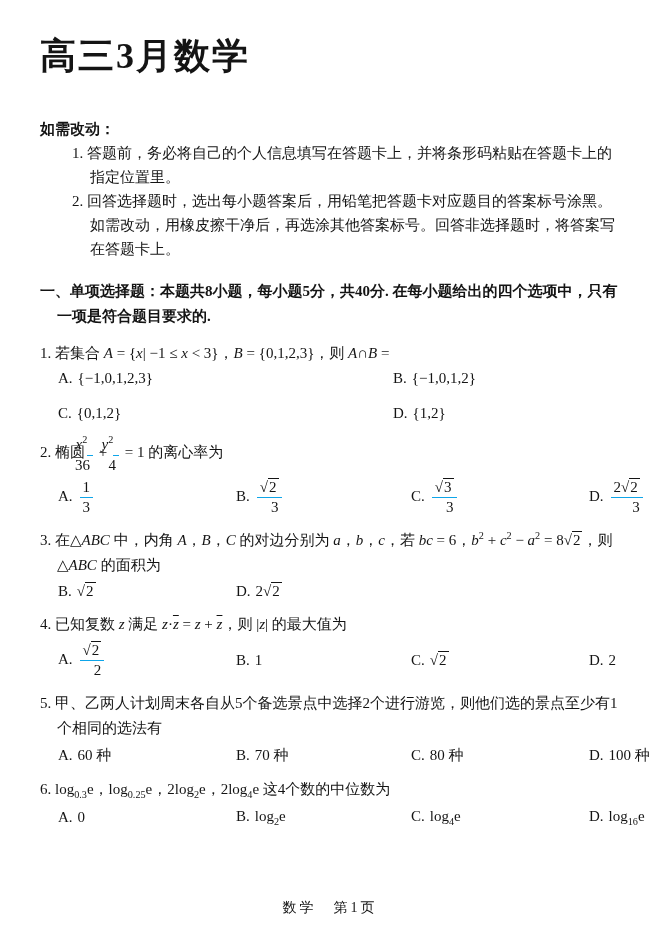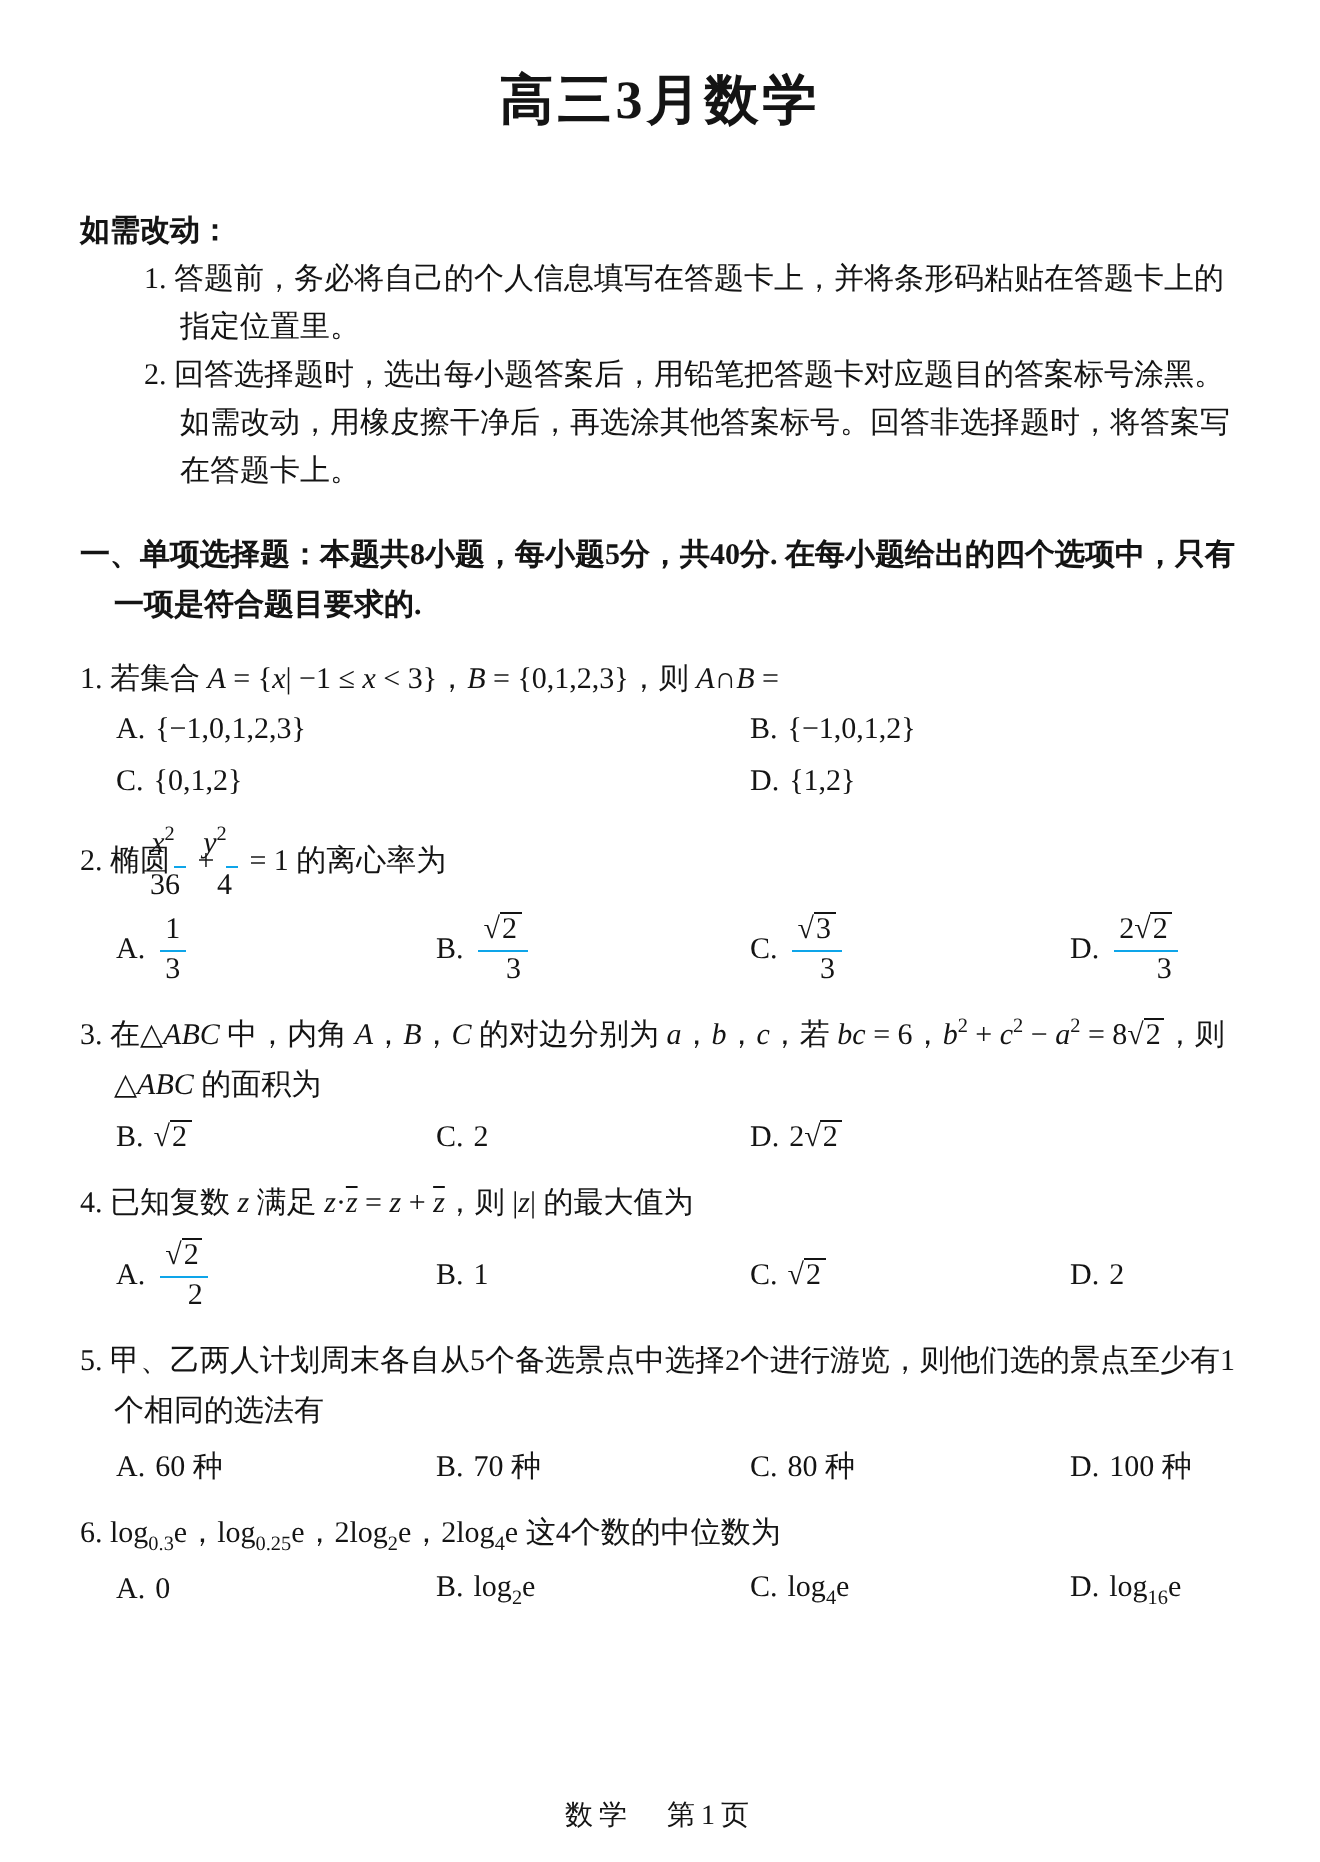--- a/index.html
+++ b/index.html
@@ -3,27 +3,27 @@
 <meta charset="utf-8">
 <style>
   html,body { margin:0; padding:0; background:#ffffff; }
   .page {
     width:660px; height:931px; box-sizing:border-box;
     padding:24px 40px 14px;
     font-family:"Liberation Serif","DejaVu Serif",serif;
     font-size:15px; color:#141414;
     display:flex; flex-direction:column; overflow:hidden;
   }
-  .title { font-size:27px; font-weight:bold; text-align:center; margin:8px 0 36px; letter-spacing:2px; }
+  .title { font-size:36px; font-weight:bold; text-align:left; margin:8px 0 36px; letter-spacing:2px; }
   .notice-heading { font-weight:bold; line-height:1.6; }
   .notice-item { padding-left:50px; text-indent:-18px; line-height:1.6; }
   .section-heading { font-weight:bold; margin-top:18px; padding-left:17px; text-indent:-17px; line-height:1.65; }
   .question { margin-top:12px; }
   .stem { padding-left:17px; text-indent:-17px; line-height:1.65; }
-  .options { display:grid; margin:5px 0 2px 18px; row-gap:9px; align-items:center; }
+  .options { display:grid; margin:5px 0 2px 18px; row-gap:9px; align-items:center;gap:18px; }
   .cols4 { grid-template-columns:160px 157px 160px auto; }
   .cols2 { grid-template-columns:317px auto; }
   .option { white-space:nowrap; }
   .olabel { margin-right:5px; }
   .footer { margin-top:auto; text-align:center; font-size:14px; letter-spacing:3px; padding-top:10px; }
   
   .mi { font-style:italic; }
   sup,sub { font-size:68%; }
   .frac { display:inline-block; vertical-align:middle; text-align:center; margin:0 2px; line-height:1.15; }
   .frac .num { display:block; border-bottom:1px solid #0ea5e9; padding:0 3px 1px; }
@@ -62,21 +62,20 @@
           <div class="option"><span class="olabel">A.</span><span class="frac"><span class="num">1</span><span class="den">3</span></span></div>
           <div class="option"><span class="olabel">B.</span><span class="frac"><span class="num"><span class="sqrt"><span class="rad">√</span><span class="bod">2</span></span></span><span class="den">3</span></span></div>
           <div class="option"><span class="olabel">C.</span><span class="frac"><span class="num"><span class="sqrt"><span class="rad">√</span><span class="bod">3</span></span></span><span class="den">3</span></span></div>
           <div class="option"><span class="olabel">D.</span><span class="frac"><span class="num">2<span class="sqrt"><span class="rad">√</span><span class="bod">2</span></span></span><span class="den">3</span></span></div>
         </div>
       </div>
       <div class="question">
         <div class="stem">3. 在△<span class="mi">ABC</span> 中，内角 <span class="mi">A</span>，<span class="mi">B</span>，<span class="mi">C</span> 的对边分别为 <span class="mi">a</span>，<span class="mi">b</span>，<span class="mi">c</span>，若 <span class="mi">bc</span> = 6，<span class="mi">b</span><sup>2</sup> + <span class="mi">c</span><sup>2</sup> − <span class="mi">a</span><sup>2</sup> = 8<span class="sqrt"><span class="rad">√</span><span class="bod">2</span></span>，则△<span class="mi">ABC</span> 的面积为</div>
         <div class="options cols4">
           <div class="option"><span class="olabel">B.</span><span class="sqrt"><span class="rad">√</span><span class="bod">2</span></span></div>
-          <div class="option"><span class="olabel">C.</span>2</div>
           <div class="option"><span class="olabel">D.</span>2<span class="sqrt"><span class="rad">√</span><span class="bod">2</span></span></div>
         </div>
       </div>
       <div class="question">
         <div class="stem">4. 已知复数 <span class="mi">z</span> 满足 <span class="mi">z</span>·<span class="bar"><span class="mi">z</span></span> = <span class="mi">z</span> + <span class="bar"><span class="mi">z</span></span>，则 |<span class="mi">z</span>| 的最大值为</div>
         <div class="options cols4">
           <div class="option"><span class="olabel">A.</span><span class="frac"><span class="num"><span class="sqrt"><span class="rad">√</span><span class="bod">2</span></span></span><span class="den">2</span></span></div>
           <div class="option"><span class="olabel">B.</span>1</div>
           <div class="option"><span class="olabel">C.</span><span class="sqrt"><span class="rad">√</span><span class="bod">2</span></span></div>
           <div class="option"><span class="olabel">D.</span>2</div>

